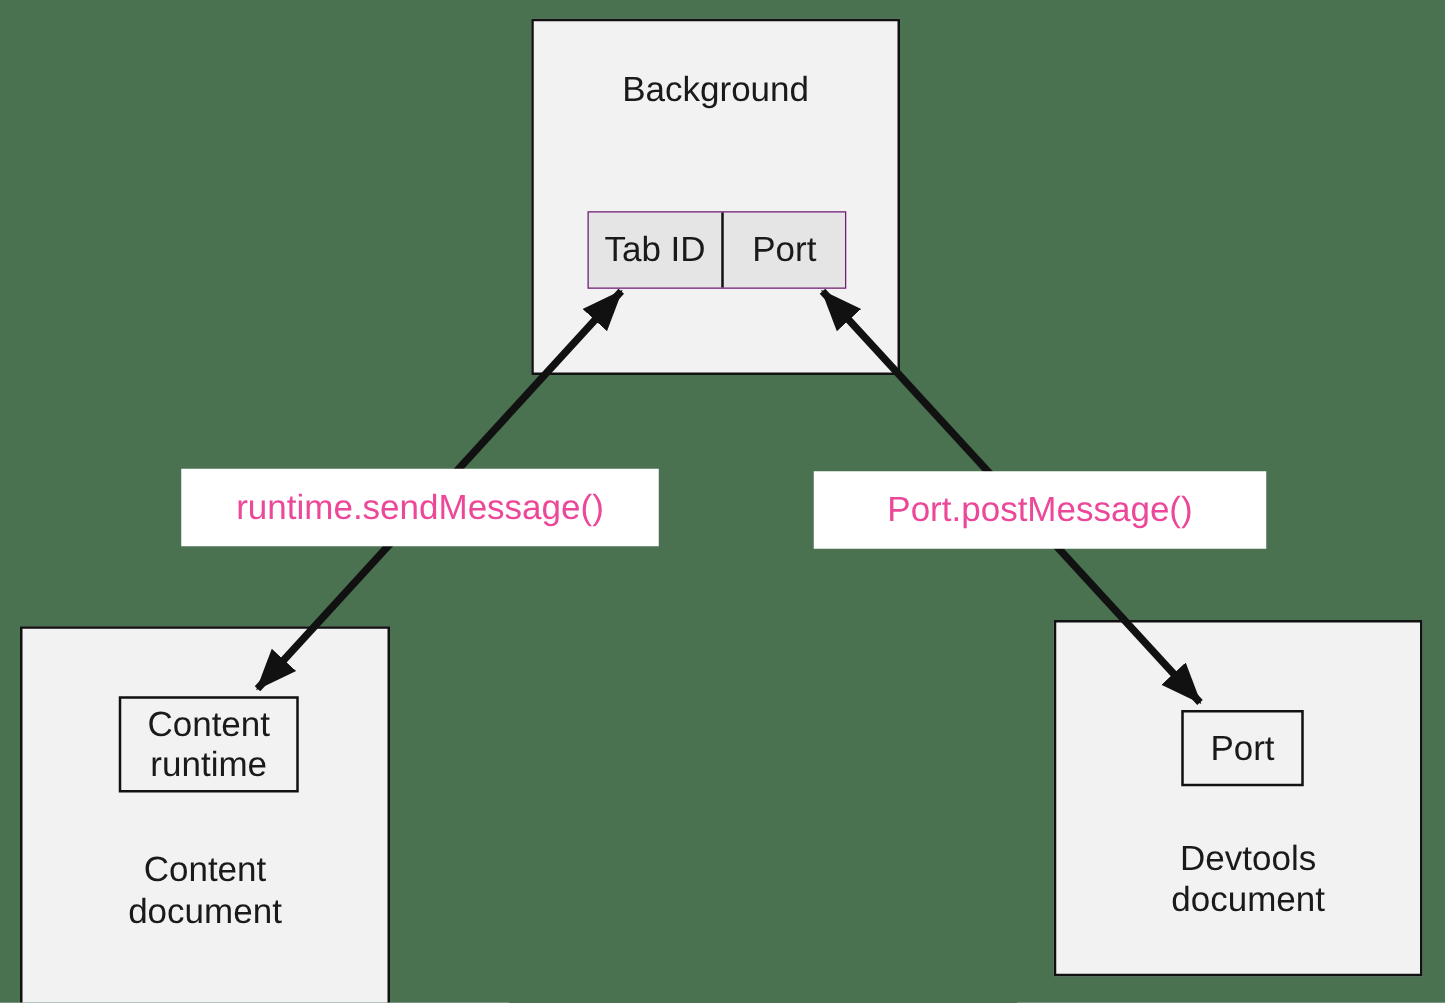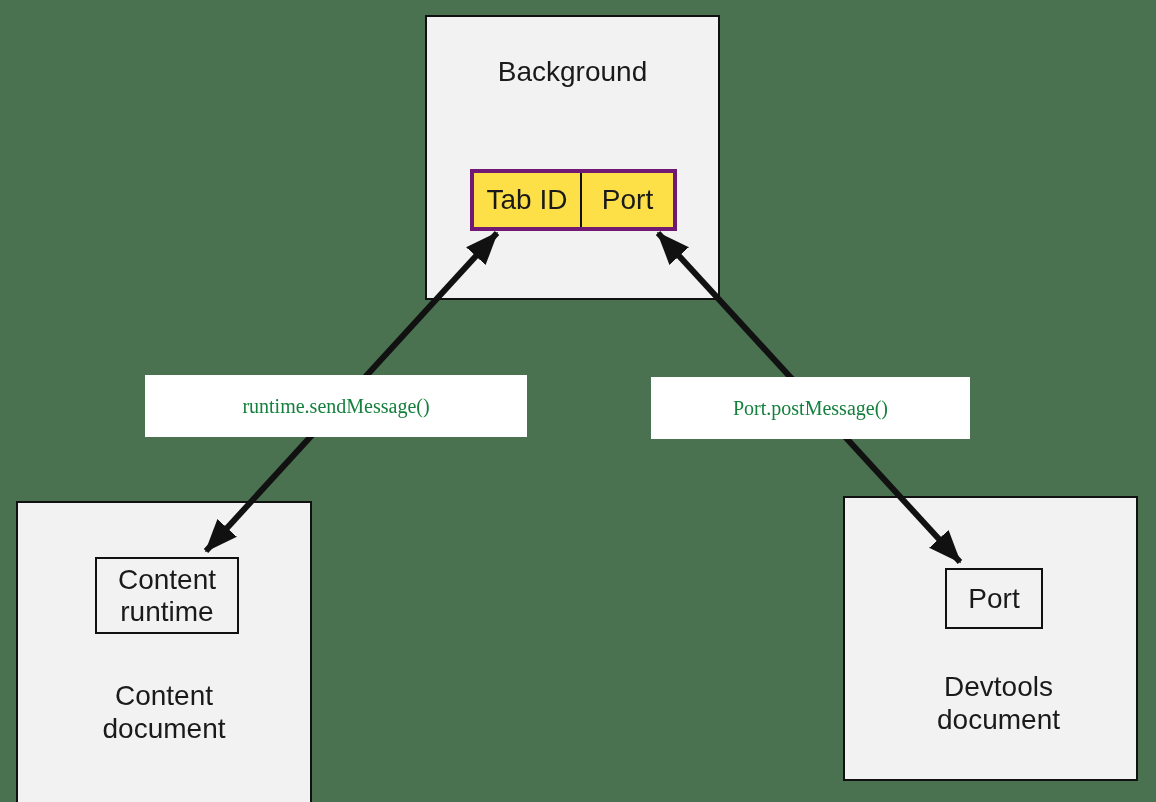--- a/index.html
+++ b/index.html
@@ -44,22 +44,22 @@
     line-height: 32px;
   }
   .inner-left  { left: 77px;  top: 54px; width: 144px; height: 77px; }
   .inner-right { left: 100px; top: 70px; width: 98px;  height: 61px; }
   .idtable {
     position: absolute;
     left: 470px; top: 169px;
     width: 207px; height: 62px;
     display: flex;
     box-sizing: border-box;
-    border: 4px solid #701a75;
-    background: #fde047;
+    border: 1px solid #701a75;
+    background: #e5e5e5;
     justify-content: center;
   }
   .idtable .cell {
     display: flex;
     align-items: center;
     justify-content: center;
     font-size: 28px;
     box-sizing: border-box;
   }
   .cell-tabid { width: 108px; border-right: 2px solid #111111; }
@@ -69,27 +69,27 @@
     left: 0; top: 0;
     width: 1156px; height: 802px;
     pointer-events: none;
   }
   .msg-label {
     position: absolute;
     background: #ffffff;
     display: flex;
     align-items: center;
     justify-content: center;
-    font-family: Liberation Serif, serif;
-    font-size: 20px;
+    font-family: Liberation Sans, sans-serif;
+    font-size: 28px;
     white-space: nowrap;
-    color: #15803d;
+    color: #ec4899;
   }
   .label-left  { left: 145px; top: 375px; width: 382px; height: 62px; }
-  .label-right { left: 651px; top: 377px; width: 319px; height: 62px; }
+  .label-right { left: 651px; top: 377px; width: 362px; height: 62px; }
 </style>
 </head>
 <body>
 
 <div class="canvas">
 
   <div class="node node-top">
     <div class="node-title">
       <span style="display:block">Background</span>
     </div>

